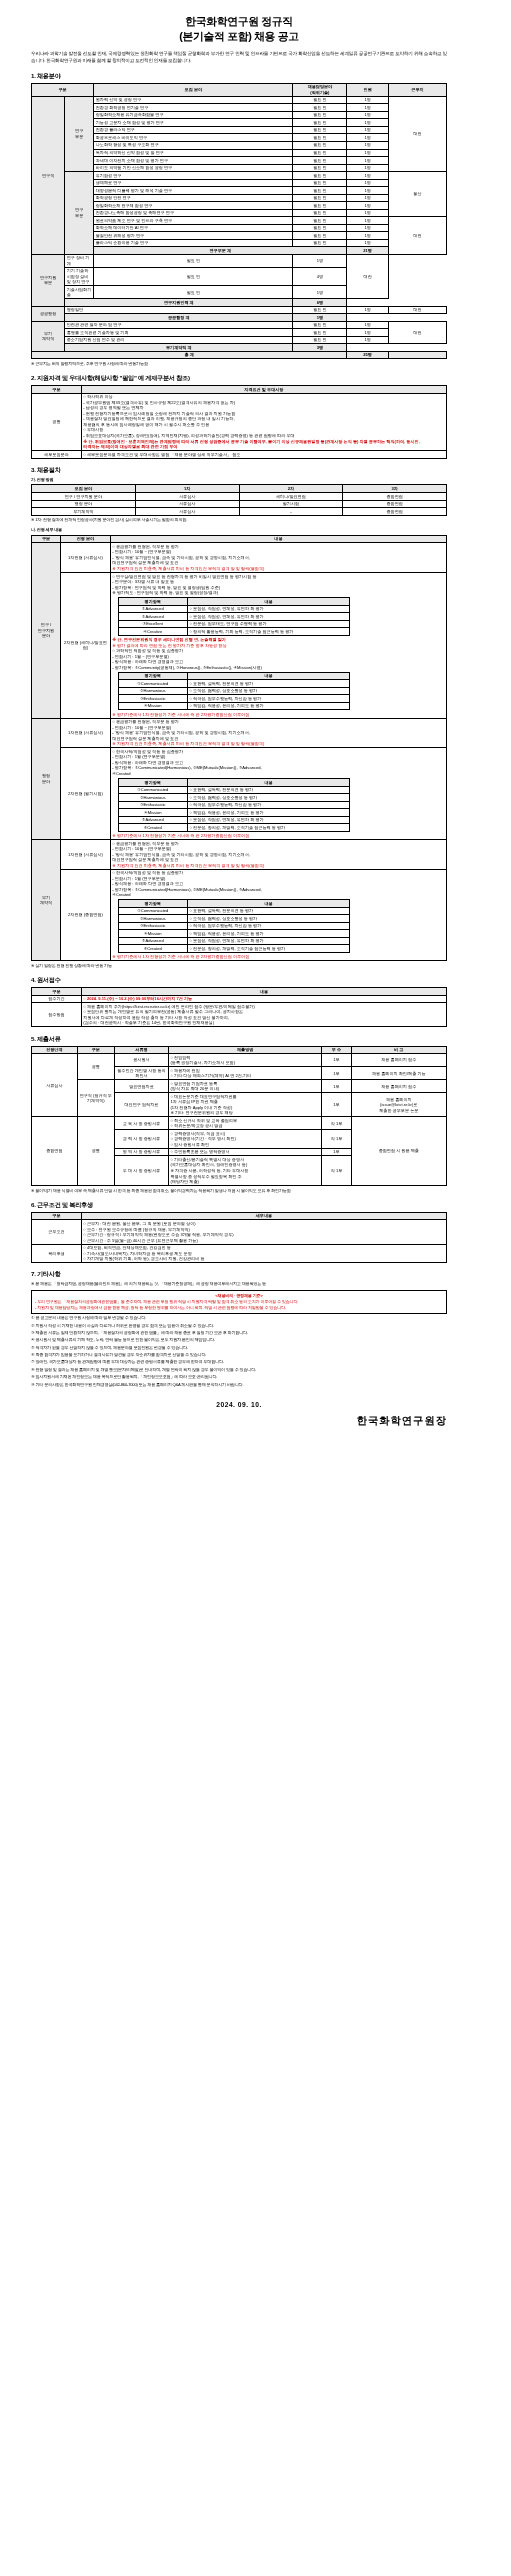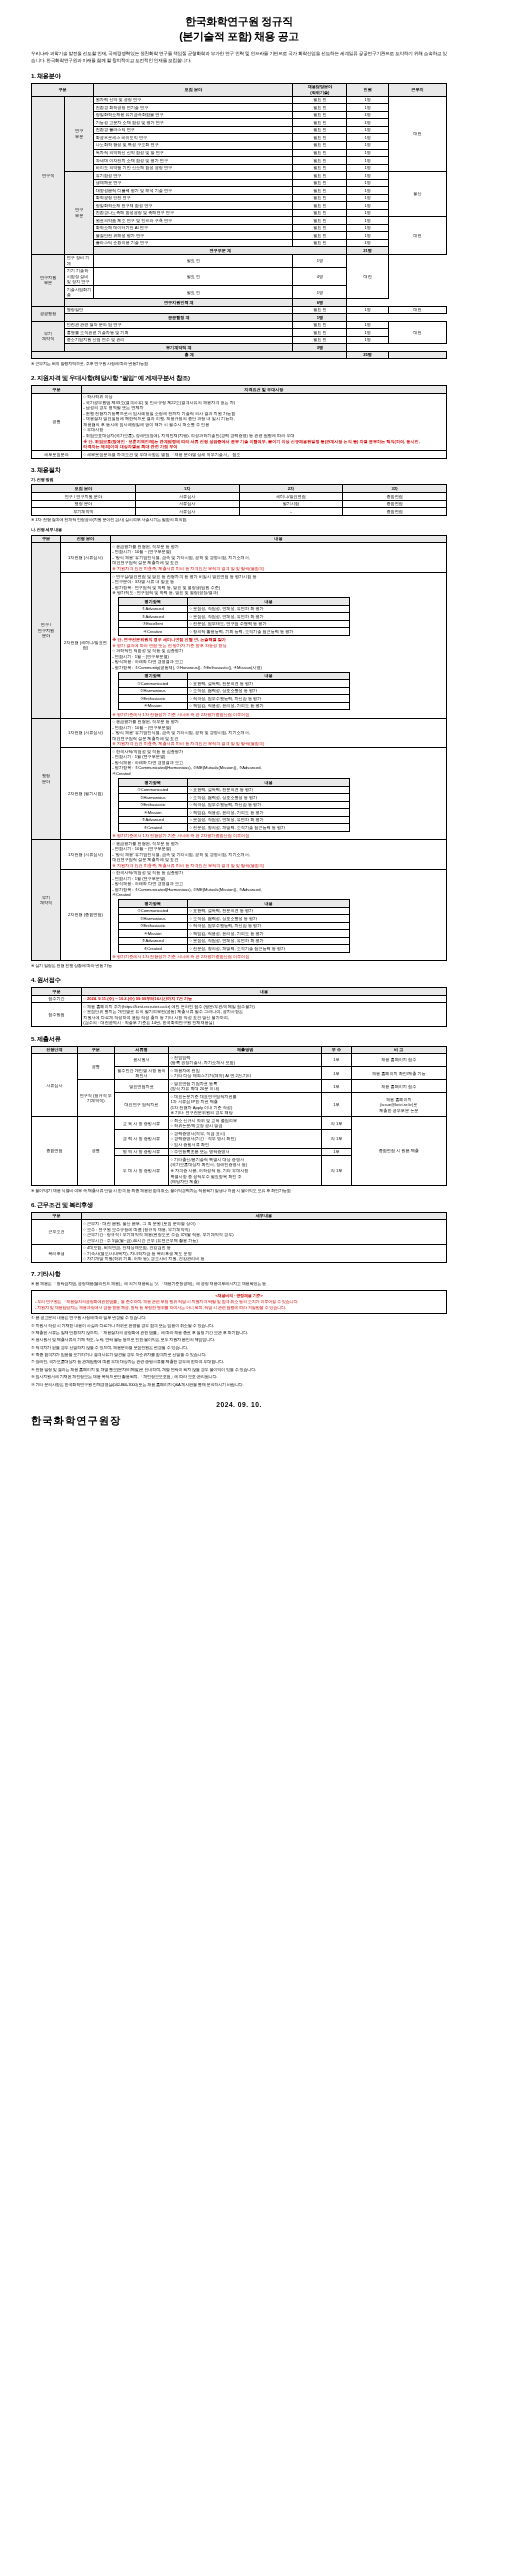--- a/index.html
+++ b/index.html
@@ -65,21 +65,21 @@
   .red { color: #d00000; }
   .shade { background: #e9e9e9; }
   .footer-date {
     text-align: center;
     font-size: 6.7px;
     font-weight: bold;
     margin-top: 13.4px;
     letter-spacing: 0.5px;
   }
   .footer-org {
-    text-align: left;
+    text-align: right;
     font-size: 10.3px;
     font-weight: bold;
     margin-top: 6.2px;
     letter-spacing: 1px;
   }
   .warnbox {
     border: 0.5px solid #000;
     background: #fff;
     font-size: 4.1px;
     padding: 2.1px 3.1px;

